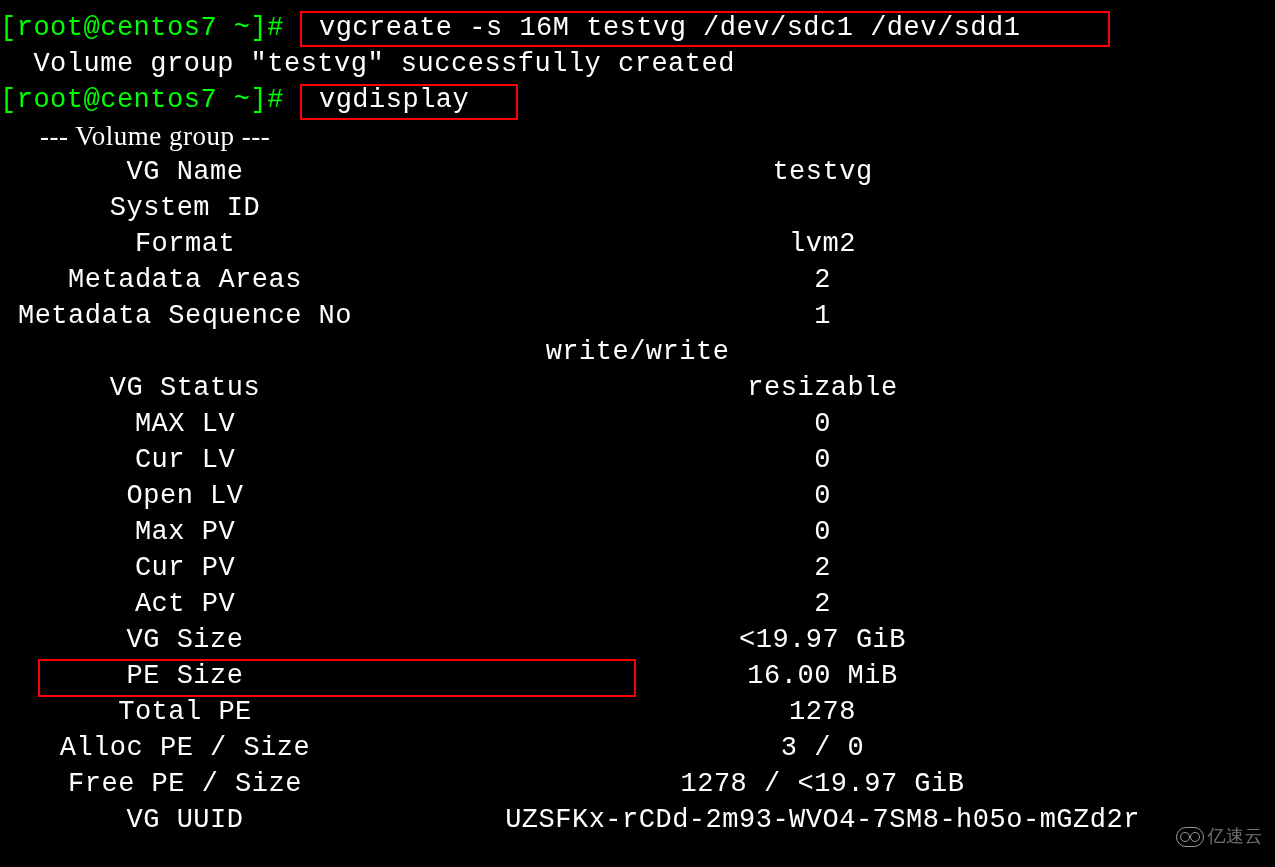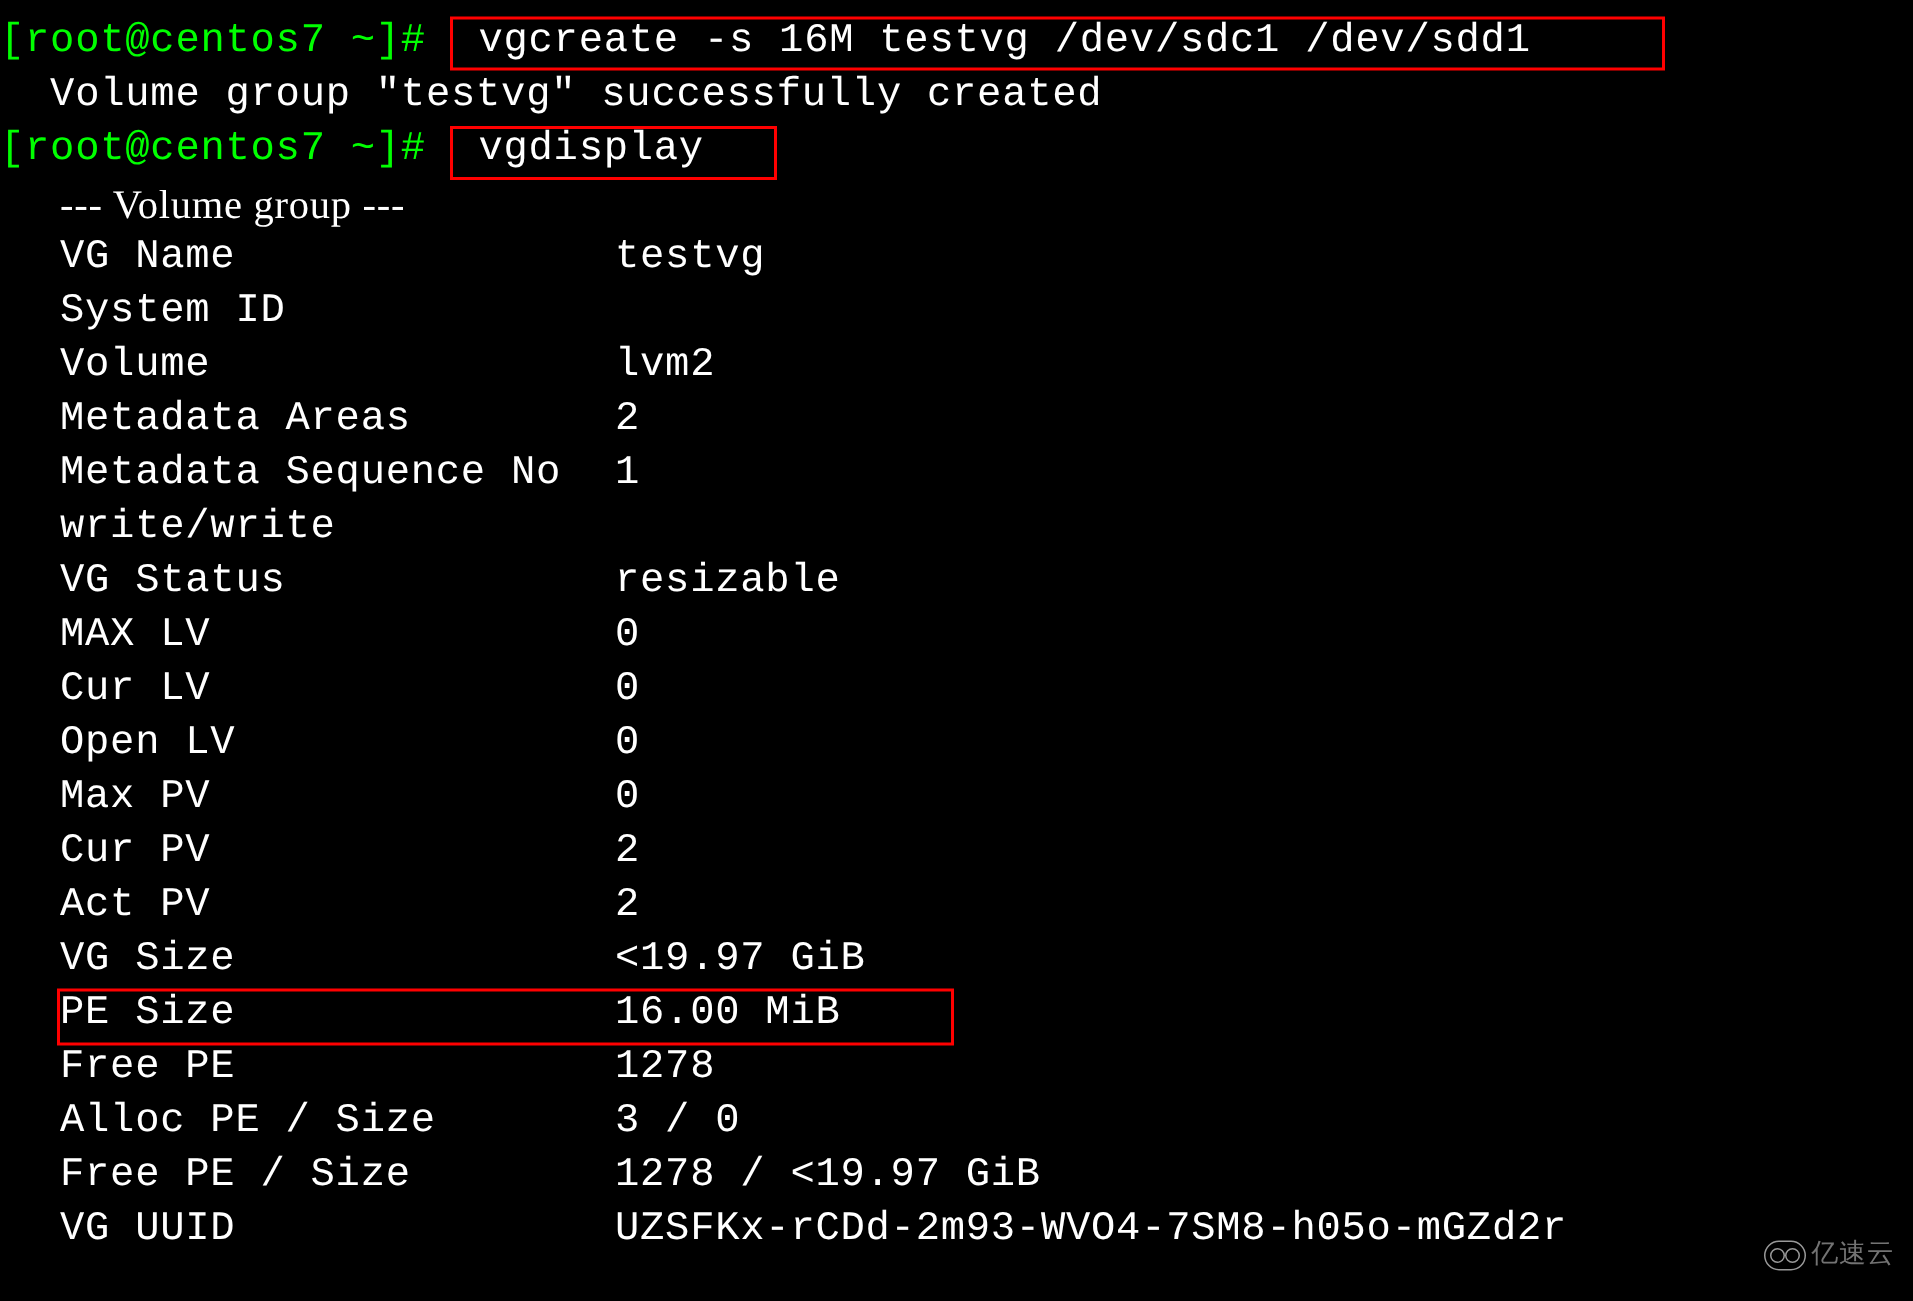--- a/index.html
+++ b/index.html
@@ -33,21 +33,21 @@
     }
     .output {
       color: #ffffff;
     }
     .indented {
       padding-left: 40px;
       font-family: Liberation Serif, serif;
     }
     .field-row {
       display: flex;
-      padding-left: 40px;
+      text-align: center;
     }
     .field-label {
       width: 370px;
       flex-shrink: 0;
     }
     .field-value {
       flex: 1;
     }
     .red-box-1 {
       position: absolute;
@@ -131,21 +131,21 @@
 
   <div class="field-row">
     <span class="field-label">VG Name</span>
     <span class="field-value">testvg</span>
   </div>
   <div class="field-row">
     <span class="field-label">System ID</span>
     <span class="field-value"></span>
   </div>
   <div class="field-row">
-    <span class="field-label">Volume</span>
+    <span class="field-label">Format</span>
     <span class="field-value">lvm2</span>
   </div>
   <div class="field-row">
     <span class="field-label">Metadata Areas</span>
     <span class="field-value">2</span>
   </div>
   <div class="field-row">
     <span class="field-label">Metadata Sequence No</span>
     <span class="field-value">1</span>
   </div>
@@ -182,21 +182,21 @@
   </div>
   <div class="field-row">
     <span class="field-label">VG Size</span>
     <span class="field-value">&lt;19.97 GiB</span>
   </div>
   <div class="field-row">
     <span class="field-label">PE Size</span>
     <span class="field-value">16.00 MiB</span>
   </div>
   <div class="field-row">
-    <span class="field-label">Free PE</span>
+    <span class="field-label">Total PE</span>
     <span class="field-value">1278</span>
   </div>
   <div class="field-row">
     <span class="field-label">Alloc PE / Size</span>
     <span class="field-value">3 / 0</span>
   </div>
   <div class="field-row">
     <span class="field-label">Free  PE / Size</span>
     <span class="field-value">1278 / &lt;19.97 GiB</span>
   </div>

